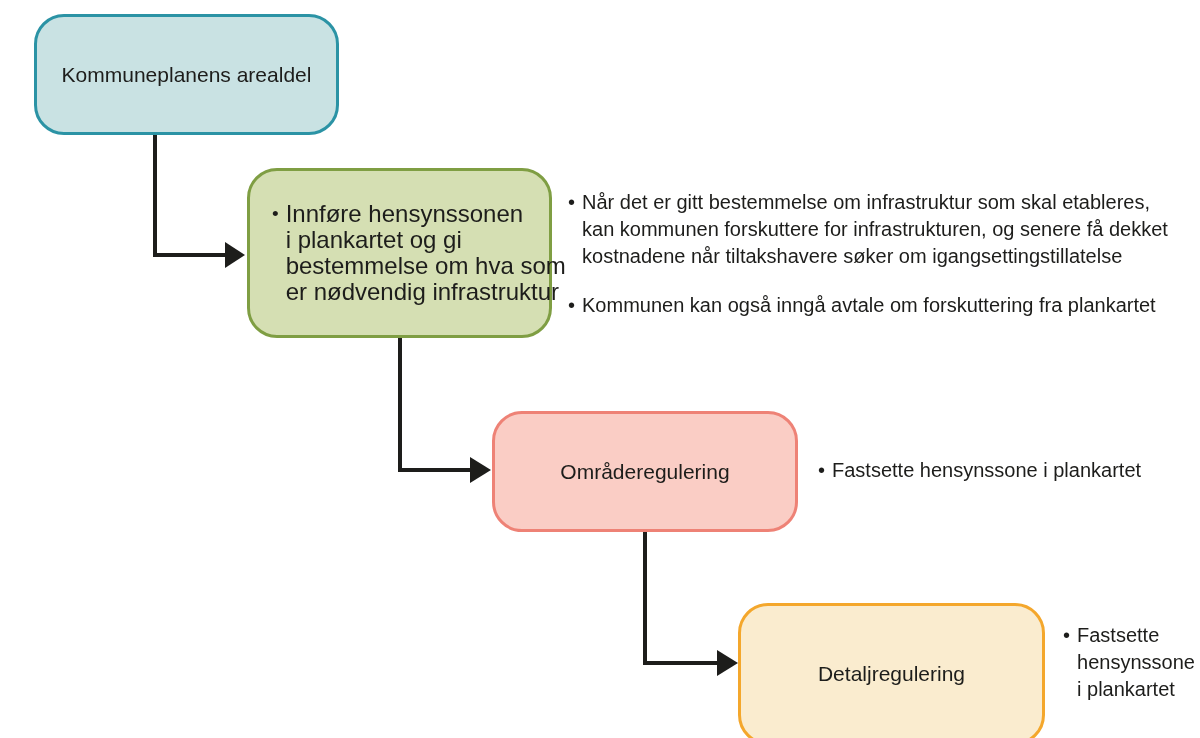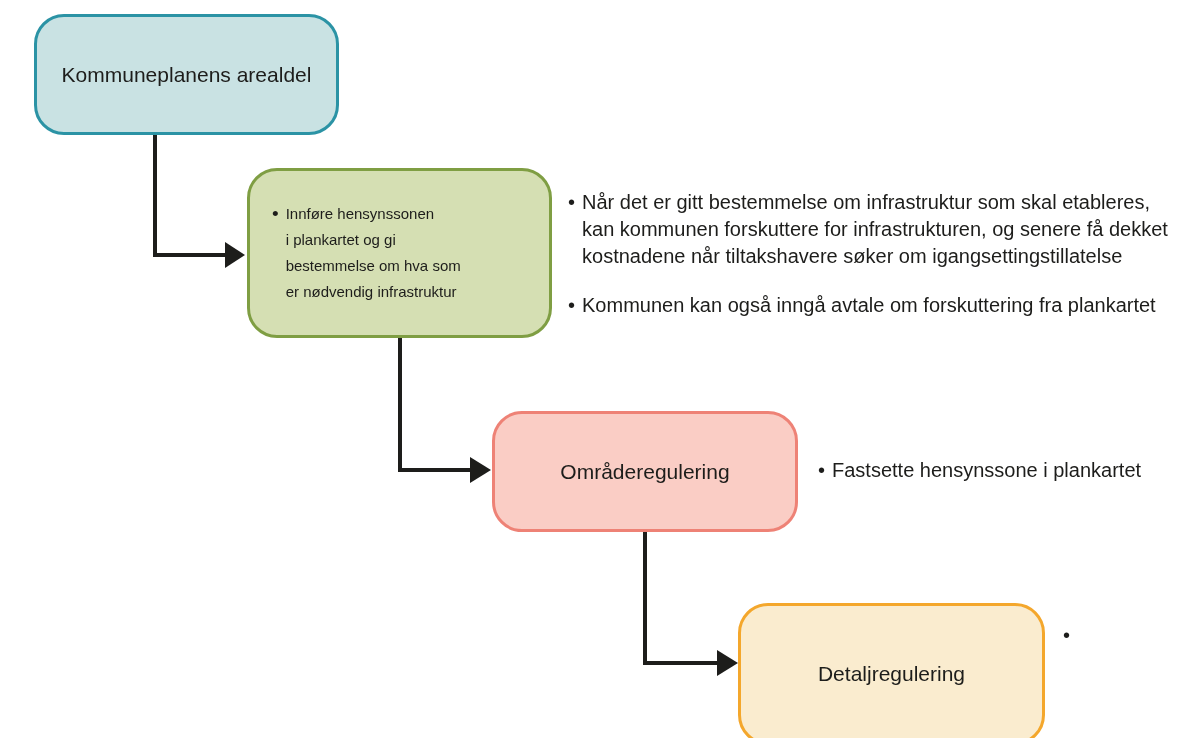--- a/index.html
+++ b/index.html
@@ -49,21 +49,21 @@
     align-items: flex-start;
   }
   .bullet-glyph {
     flex: 0 0 auto;
     margin-right: 7px;
     font-size: 19px;
     line-height: 26px;
   }
   .bullet-text {
     white-space: pre;
-    font-size: 15px;
+    font-size: 24px;
     line-height: 26px;
   }
   .notes {
     position: absolute;
   }
   .notes-hensynssone { left: 568px; top: 189px; }
   .notes-hensynssone .bullet-text,
   .notes-hensynssone .bullet-glyph { line-height: 27px; font-size: 20px; }
   .notes-hensynssone .note-item + .note-item { margin-top: 22px; }
   .notes-omraade { left: 818px; top: 457px; }
@@ -138,16 +138,19 @@
   <div class="notes notes-omraade">
     <div class="bullet-row">
       <span class="bullet-glyph">•</span>
       <span class="bullet-text">Fastsette hensynssone i plankartet</span>
     </div>
   </div>
 
   <div class="notes notes-detalj">
     <div class="bullet-row">
       <span class="bullet-glyph">•</span>
+      <span class="bullet-text">Fastsette
+hensynssone
+i plankartet</span>
     </div>
   </div>
 
 </div>
 
 </body></html>

